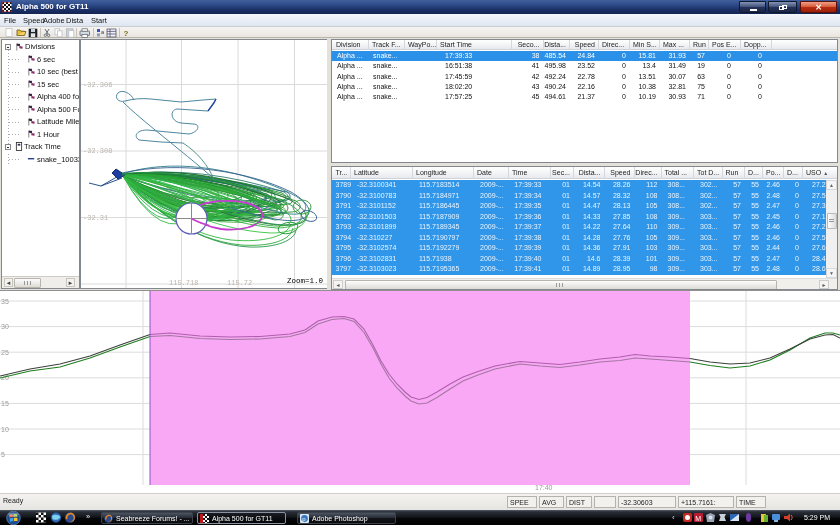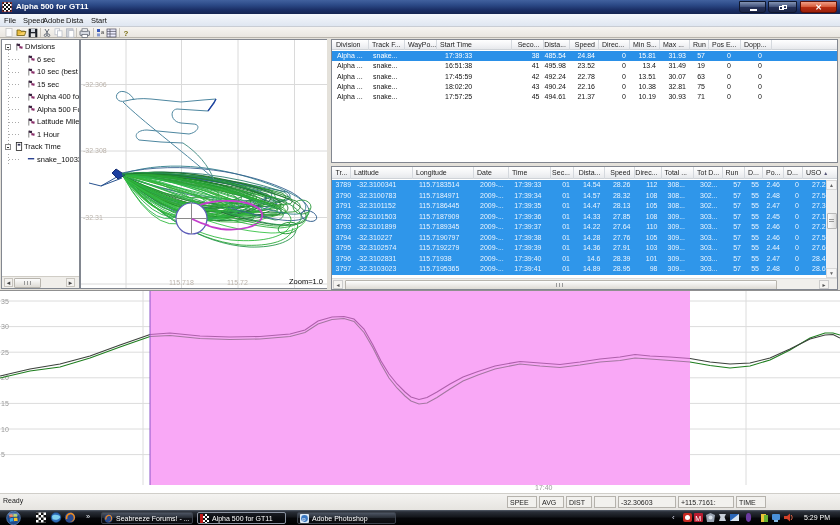--- a/index.html
+++ b/index.html
@@ -139,21 +139,21 @@
     <div class="abs" style="left:25px;top:113.5px;height:12px;white-space:nowrap;font-size:7.5px;line-height:11px;color:#111;"><svg width="9" height="9" viewBox="0 0 10 10" style="vertical-align:-1.5px">
         <rect x="1" y="4.5" width="7" height="1.5" fill="#223a8c"></rect>
       </svg><span style="margin-left:1px;">snake_10033</span></div>
     <div class="abs" style="left:0;top:236px;width:77px;height:12px;background:#f0eeea;border-top:1px solid #d0cdc6;">
  <div class="abs" style="left:2px;top:1px;width:9px;height:9px;background:#f4f2ef;border:1px solid #c8c5bf;font-size:6px;line-height:8px;text-align:center;color:#444;">◄</div>
  <div class="abs" style="left:12px;top:0.5px;width:27px;height:10.5px;background:linear-gradient(180deg,#fdfdfd,#dddad4);border:1px solid #b8b5ae;border-radius:1px;"></div>
  <div class="abs" style="left:22px;top:3.5px;width:7px;height:4px;background:repeating-linear-gradient(90deg,#999 0 1px,transparent 1px 3px);"></div>
  <div class="abs" style="left:64px;top:1px;width:9px;height:9px;background:#f4f2ef;border:1px solid #c8c5bf;font-size:6px;line-height:8px;text-align:center;color:#444;">►</div>
 </div>
   </div>
-<div class="abs" style="left:80px;top:39px;width:251px;height:250px;background:#fff;border:1px solid #828790;overflow:hidden;">
+<div class="abs" style="left:80px;top:39px;width:251px;height:250px;background:#fff;border:1px solid #828790;overflow:hidden;font-family:Liberation Mono, monospace;">
     <svg class="abs" style="left:0;top:0" width="249" height="248" viewBox="0 0 249 248">
       <line x1="45" y1="0" x2="45" y2="248" stroke="#dadada" stroke-width="1"></line>
       <line x1="100.5" y1="0" x2="100.5" y2="248" stroke="#dadada" stroke-width="1"></line>
       <line x1="157" y1="0" x2="157" y2="248" stroke="#dadada" stroke-width="1"></line>
       <line x1="213.5" y1="0" x2="213.5" y2="248" stroke="#dadada" stroke-width="1"></line>
       <line x1="0" y1="44.5" x2="249" y2="44.5" stroke="#dadada" stroke-width="1"></line>
       <line x1="0" y1="111" x2="249" y2="111" stroke="#dadada" stroke-width="1"></line>
       <line x1="0" y1="177.5" x2="249" y2="177.5" stroke="#dadada" stroke-width="1"></line>
       <line x1="0" y1="244" x2="249" y2="244" stroke="#dadada" stroke-width="1"></line>
       <g font-size="7" fill="#bcb4ac">

